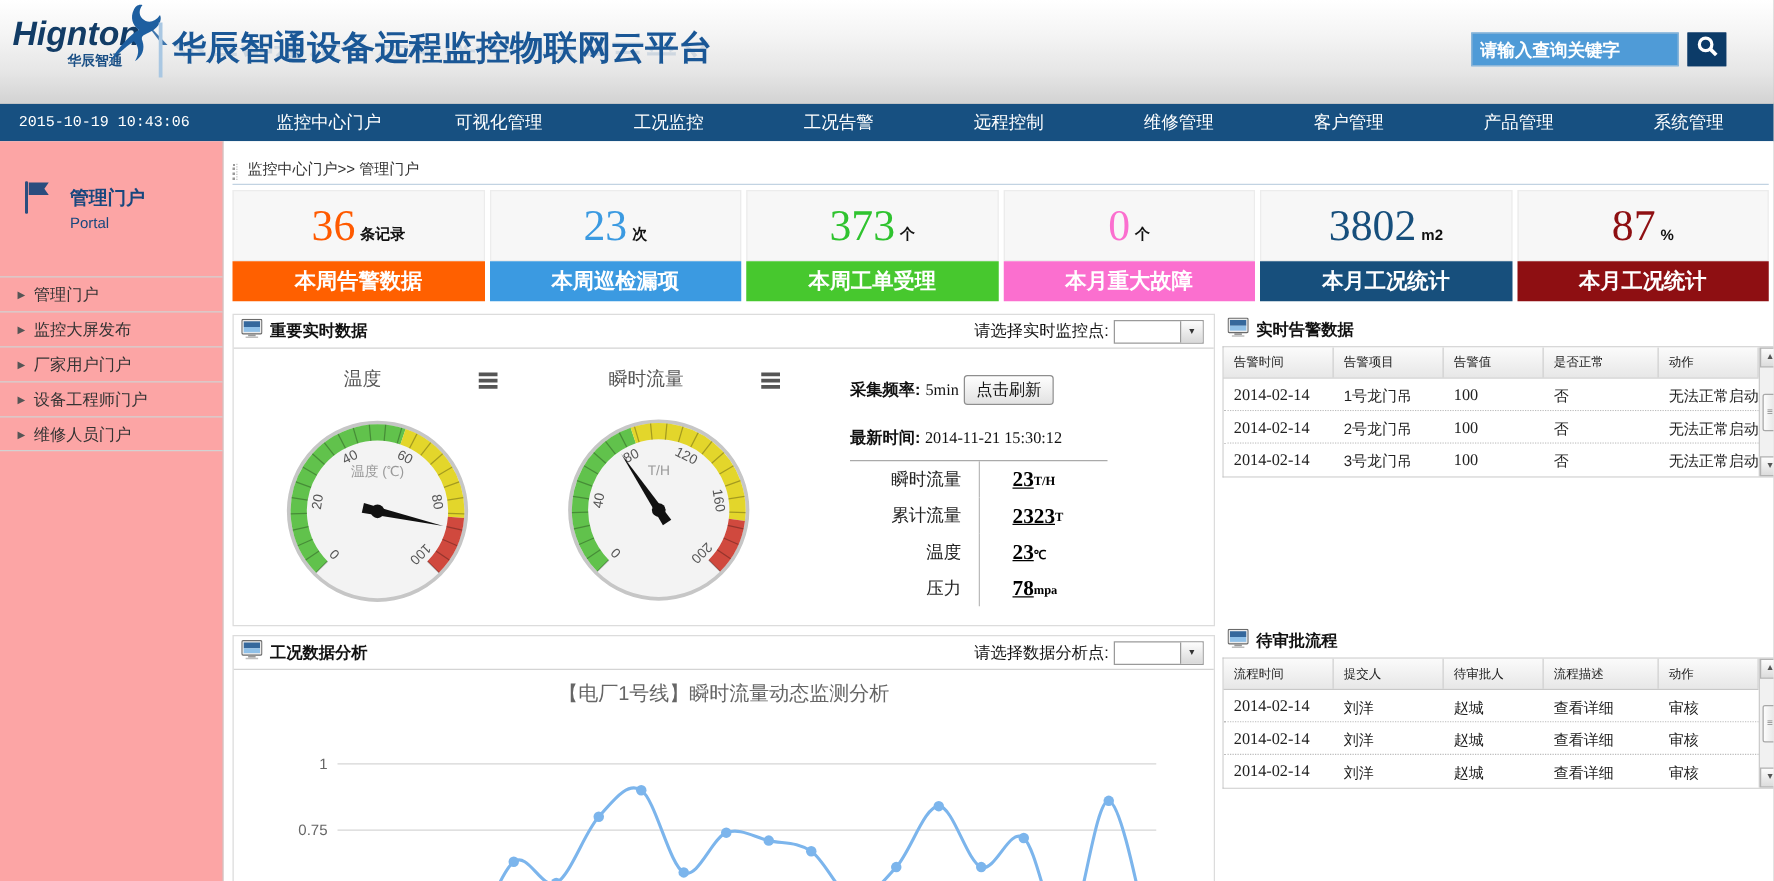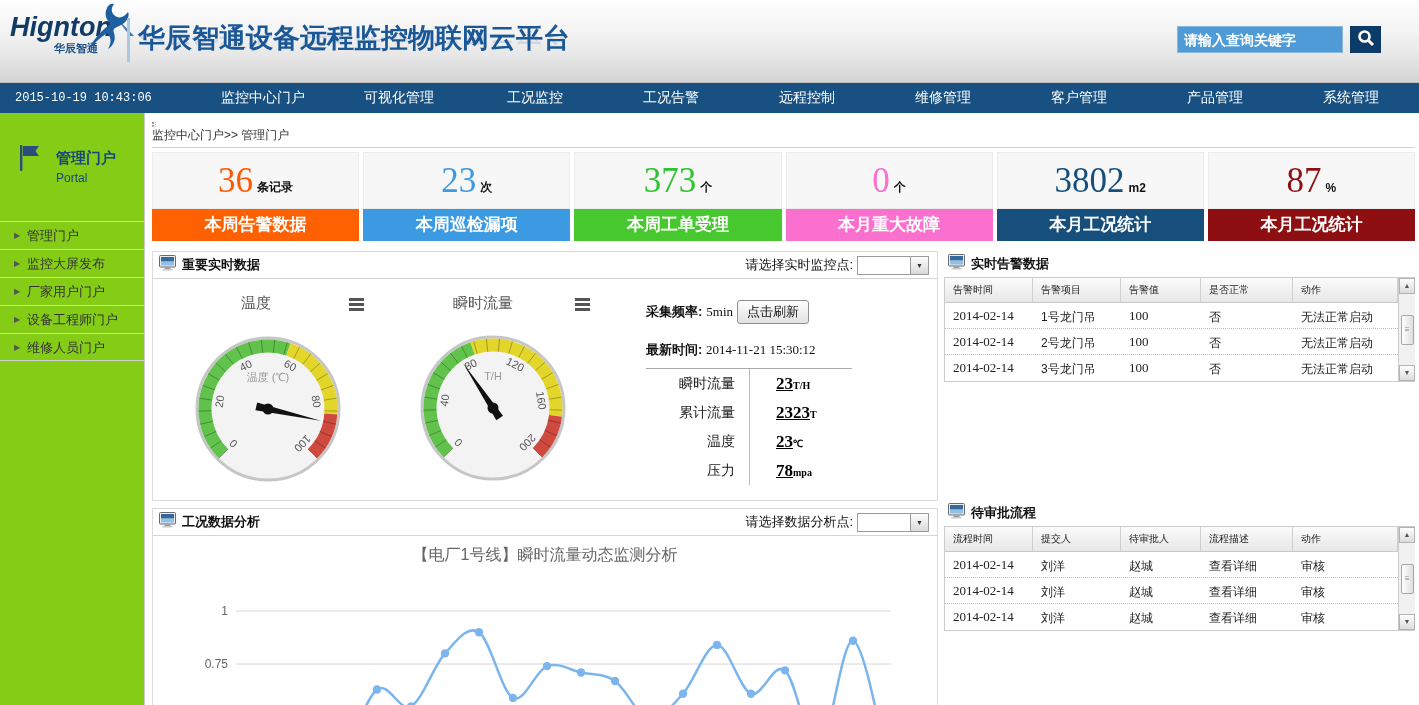--- a/index.html
+++ b/index.html
@@ -27,33 +27,33 @@
     display:flex; align-items:center; justify-content:center; cursor:pointer; }
 
   
   .nav { height:30px; background:#175081; display:flex; align-items:center; }
   .nav-time { width:195px; padding-left:15px; color:#fff; font-size:12px; font-family:"Liberation Mono", monospace; }
   .nav-items { flex:1; display:flex; }
   .nav-item { flex:1; text-align:center; color:#fff; font-size:14px; cursor:pointer; white-space:nowrap; }
 
   
   .main { display:flex; height:592px; }
-  .sidebar { width:145px; background:#84cc16; border-right:1px solid #c9c9c9; flex:none; }
+  .sidebar { width:179px; background:#fca5a5; border-right:1px solid #c9c9c9; flex:none; }
   .portal { margin:30px 0 0 16px; display:flex; }
   .portal-text { margin-left:14px; padding-top:6px; }
   .portal-title { font-size:15px; font-weight:bold; color:#17477e; }
   .portal-sub { font-size:12px; color:#17477e; margin-top:3px; }
   .side-menu { margin-top:36px; }
   .side-item { height:28px; line-height:27px; border-top:1px solid #d2d2d2; font-size:13px; color:#333;
     padding-left:27px; cursor:pointer; position:relative; }
   .side-item:last-child { border-bottom:1px solid #d2d2d2; }
   .side-item .arr { position:absolute; left:14px; top:0; font-size:8px; color:#555; }
 
   .content { flex:1; padding:9px 4px 0 7px; background:#fff; overflow:hidden; }
-  .breadcrumb-row { display:flex; align-items:flex-start; height:22px; margin-bottom:3px;flex-direction:column; }
+  .breadcrumb-row { display:flex; align-items:flex-end; height:22px; margin-bottom:3px; }
   .crumb-grip { width:4px; height:13px; border-left:2px dotted #9a9a9a; border-right:1px dotted #c0c0c0; margin-right:8px; }
   .breadcrumb { font-size:12px; color:#333; }
 
   
   .cards-wrap { border-top:1px solid #c2d3e2; padding-top:4px; display:flex; gap:4px; }
   .card { flex:1; }
   .card-valuebox { height:57px; background:#f7f7f7; border:1px solid #ececec; display:flex;
     align-items:center; justify-content:center; }
   .card-value { font-family:"Liberation Serif", serif; font-size:35px; cursor:pointer; }
   .card-unit { font-size:12px; color:#111; margin-left:4px; margin-top:14px; font-weight:bold; }

